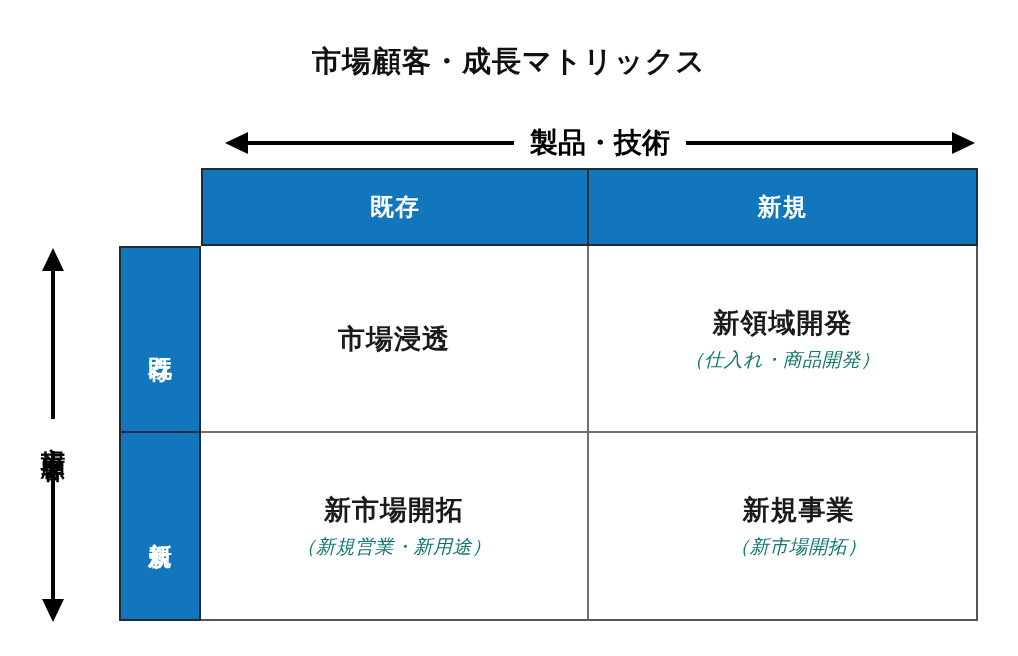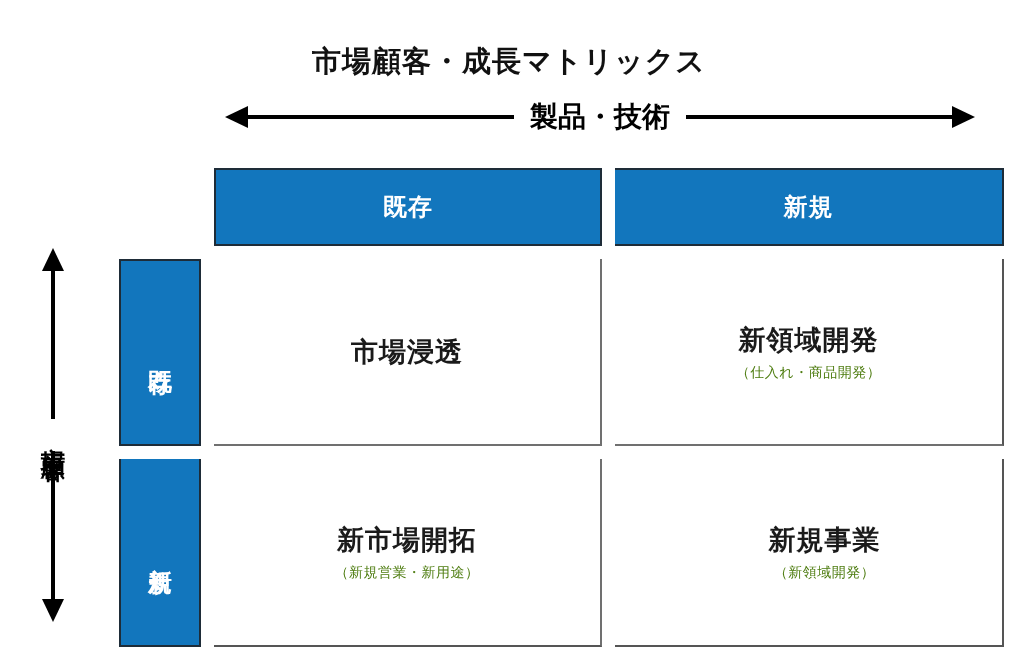--- a/index.html
+++ b/index.html
@@ -27,21 +27,21 @@
     font-size: 29px;
     font-weight: bold;
     letter-spacing: 1px;
     color: #111111;
   }
 
   
   .h-axis {
     position: absolute;
     left: 225px;
-    top: 93px;
+    top: 119px;
     width: 750px;
     height: 48px;
     display: flex;
     align-items: center;
   }
   .h-axis .line {
     flex: 1;
     height: 4px;
     background: #000000;
   }
@@ -107,21 +107,20 @@
   
   .matrix {
     position: absolute;
     left: 119px;
     top: 168px;
     width: 859px;
     height: 453px;
     display: grid;
     grid-template-columns: 82px 388px 389px;
     grid-template-rows: 78px 187px 188px;
-    gap: 13px;
   }
   .blue-cell {
     background: #1276bd;
     color: #ffffff;
     font-weight: bold;
     display: flex;
     align-items: center;
     justify-content: center;
     border: 2px solid #1e2c38;
     box-sizing: border-box;
@@ -153,23 +152,24 @@
   .cell-br { border-right: 2px solid #555555; border-bottom: 2px solid #555555; padding-left: 32px; }
 
   .cell-title {
     font-size: 27px;
     font-weight: bold;
     color: #1a1a1a;
     letter-spacing: 1px;
   }
   .cell-subtitle {
     margin-top: 6px;
-    font-size: 14px;
-    color: #4d7c0f;
+    font-size: 19px;
+    color: #0f766e;
     letter-spacing: 0.5px;
+    font-style: italic;
   }
 </style>
 </head>
 <body>
 
 <div class="stage">
 
   <div class="title">市場顧客・成長マトリックス</div>
 
   <div class="h-axis">
@@ -202,17 +202,17 @@
       <div class="cell-subtitle">（仕入れ・商品開発）</div>
     </div>
 
     <div class="blue-cell row-head row-head-2">新規</div>
     <div class="white-cell cell-bl">
       <div class="cell-title">新市場開拓</div>
       <div class="cell-subtitle">（新規営業・新用途）</div>
     </div>
     <div class="white-cell cell-br">
       <div class="cell-title">新規事業</div>
-      <div class="cell-subtitle">（新領域開発）</div>
+      <div class="cell-subtitle">（新市場開拓）</div>
     </div>
   </div>
 
 </div>
 
 </body></html>

